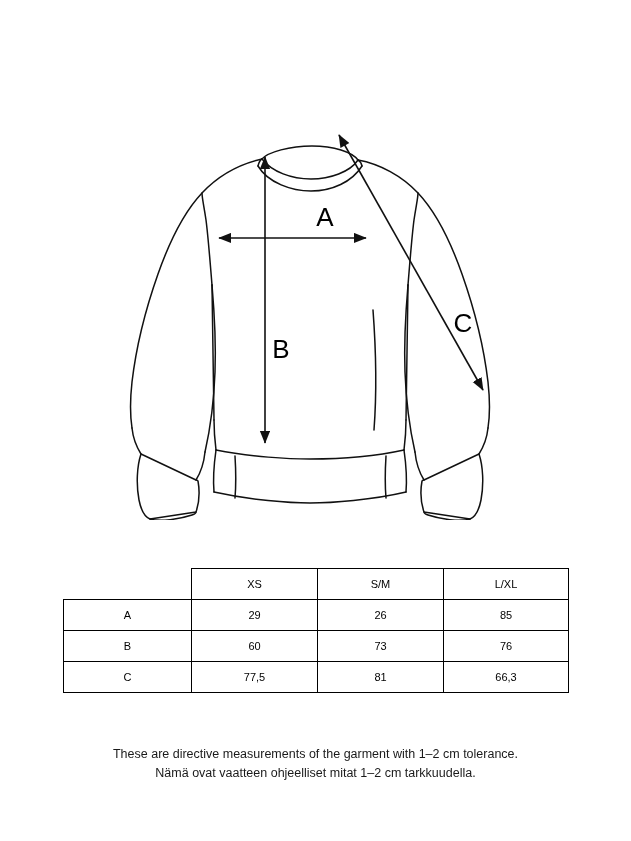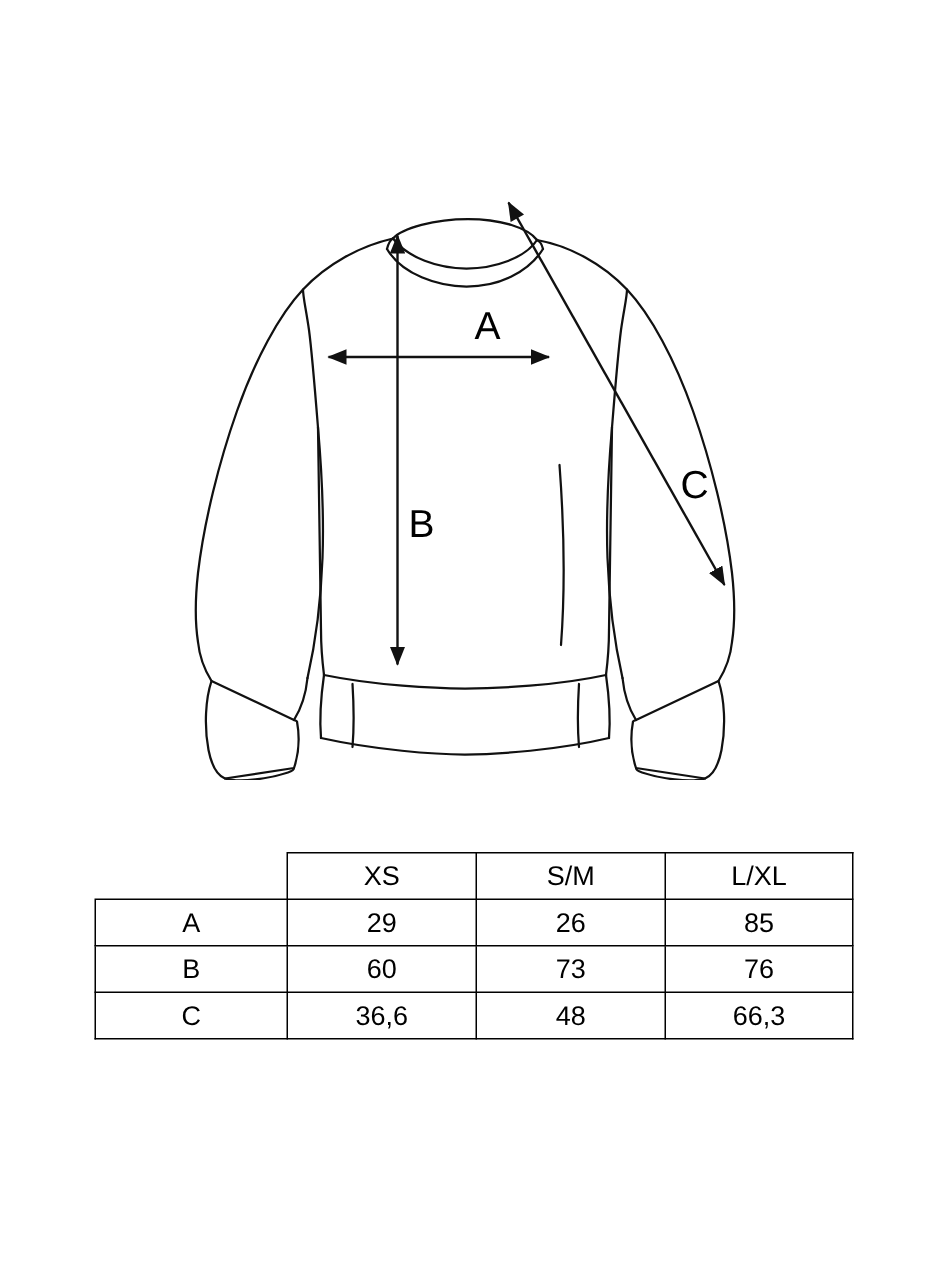--- a/index.html
+++ b/index.html
@@ -47,21 +47,21 @@
     border-collapse: collapse;
     width: 505px;
     table-layout: fixed;
   }
   table.size-table td,
   table.size-table th {
     border: 1px solid #000000;
     height: 30px;
     text-align: center;
     vertical-align: middle;
-    font-size: 18px;
+    font-size: 11px;
     font-weight: normal;
     font-family: "Liberation Sans", sans-serif;
     color: #000000;
     padding: 0;
   }
   table.size-table th.corner {
     border-top: none;
     border-left: none;
   }
   table.size-table col.c0 { width: 128px; }
@@ -183,24 +183,26 @@
           <td>85</td>
         </tr>
         <tr>
           <td>B</td>
           <td>60</td>
           <td>73</td>
           <td>76</td>
         </tr>
         <tr>
           <td>C</td>
-          <td>36,6</td>
-          <td>48</td>
+          <td>77,5</td>
+          <td>81</td>
           <td>66,3</td>
         </tr>
       </tbody>
     </table>
   </div>
 
   <div class="notes">
+    <div>These are directive measurements of the garment with 1–2 cm tolerance.</div>
+    <div>Nämä ovat vaatteen ohjeelliset mitat 1–2 cm tarkkuudella.</div>
   </div>
 
 </div>
 
 </body></html>

